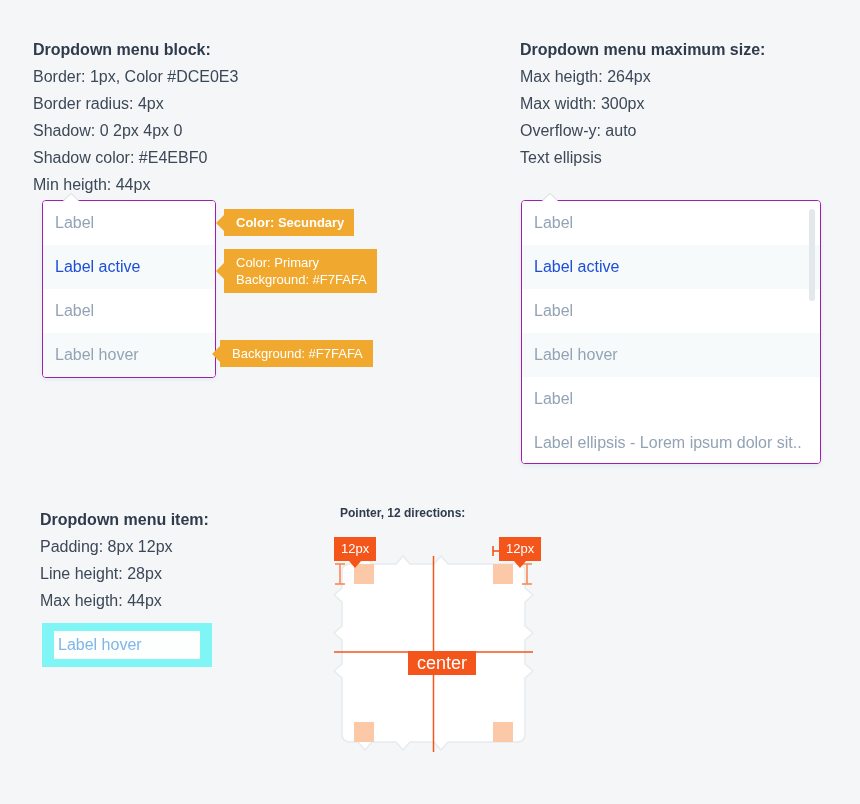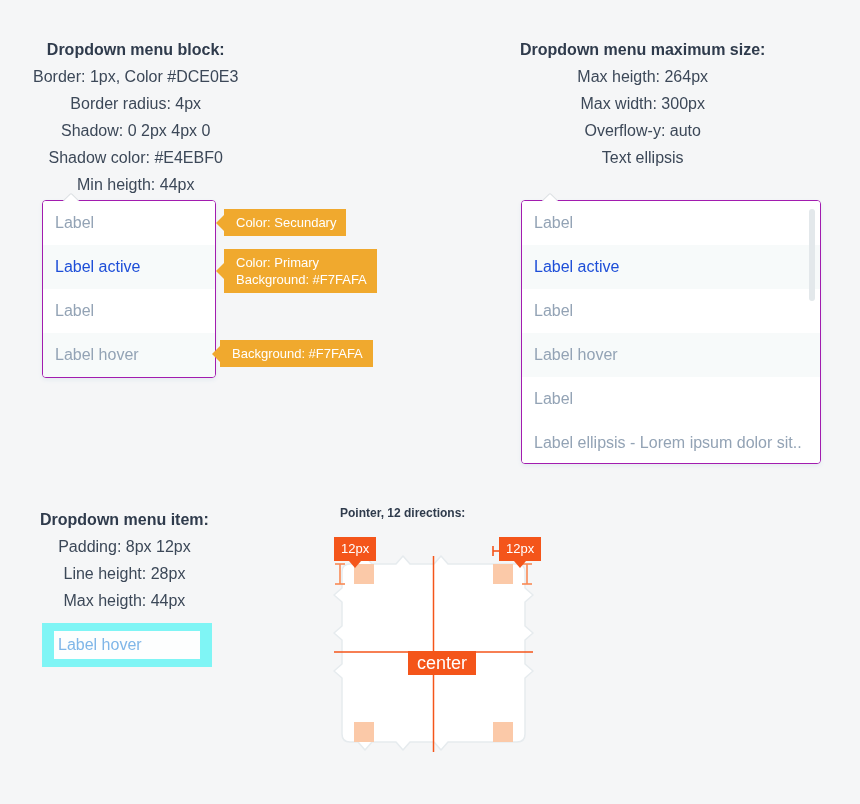--- a/index.html
+++ b/index.html
@@ -21,21 +21,21 @@
     position: absolute;
     color: #3C4858;
     font-size: 16px;
     line-height: 27px;
     white-space: nowrap;
   }
   .spec .spec-title {
     font-weight: bold;
     color: #2F3B4C;
   }
-  .spec-line { display: block; text-align: center; }
+  .spec-line { display: block; }
 
   #spec-block      { left: 33px; top: 36px; }
   #spec-maxsize    { left: 520px; top: 36px; }
   #spec-item       { left: 40px; top: 506px; }
   #pointer-title   { left: 340px; top: 506px; font-weight: bold; color:#2F3B4C; font-size:12px; position:absolute;}
 
   
   .dropdown {
     position: absolute;
     background: #FFFFFF;
@@ -125,21 +125,21 @@
     position: absolute;
     left: -8px;
     top: 50%;
     margin-top: -8px;
     width: 0;
     height: 0;
     border-top: 8px solid transparent;
     border-bottom: 8px solid transparent;
     border-right: 8px solid #F0A92E;
   }
-  #callout-secondary { left: 224px; top: 209px; }
+  #callout-secondary { left: 224px; top: 209px; font-weight: bold; }
   #callout-primary   { left: 224px; top: 249px; }
   #callout-hover     { left: 220px; top: 340px; }
 
   
   #measure-box {
     position: absolute;
     left: 42px;
     top: 623px;
     width: 170px;
     background: #7FF5F5;

